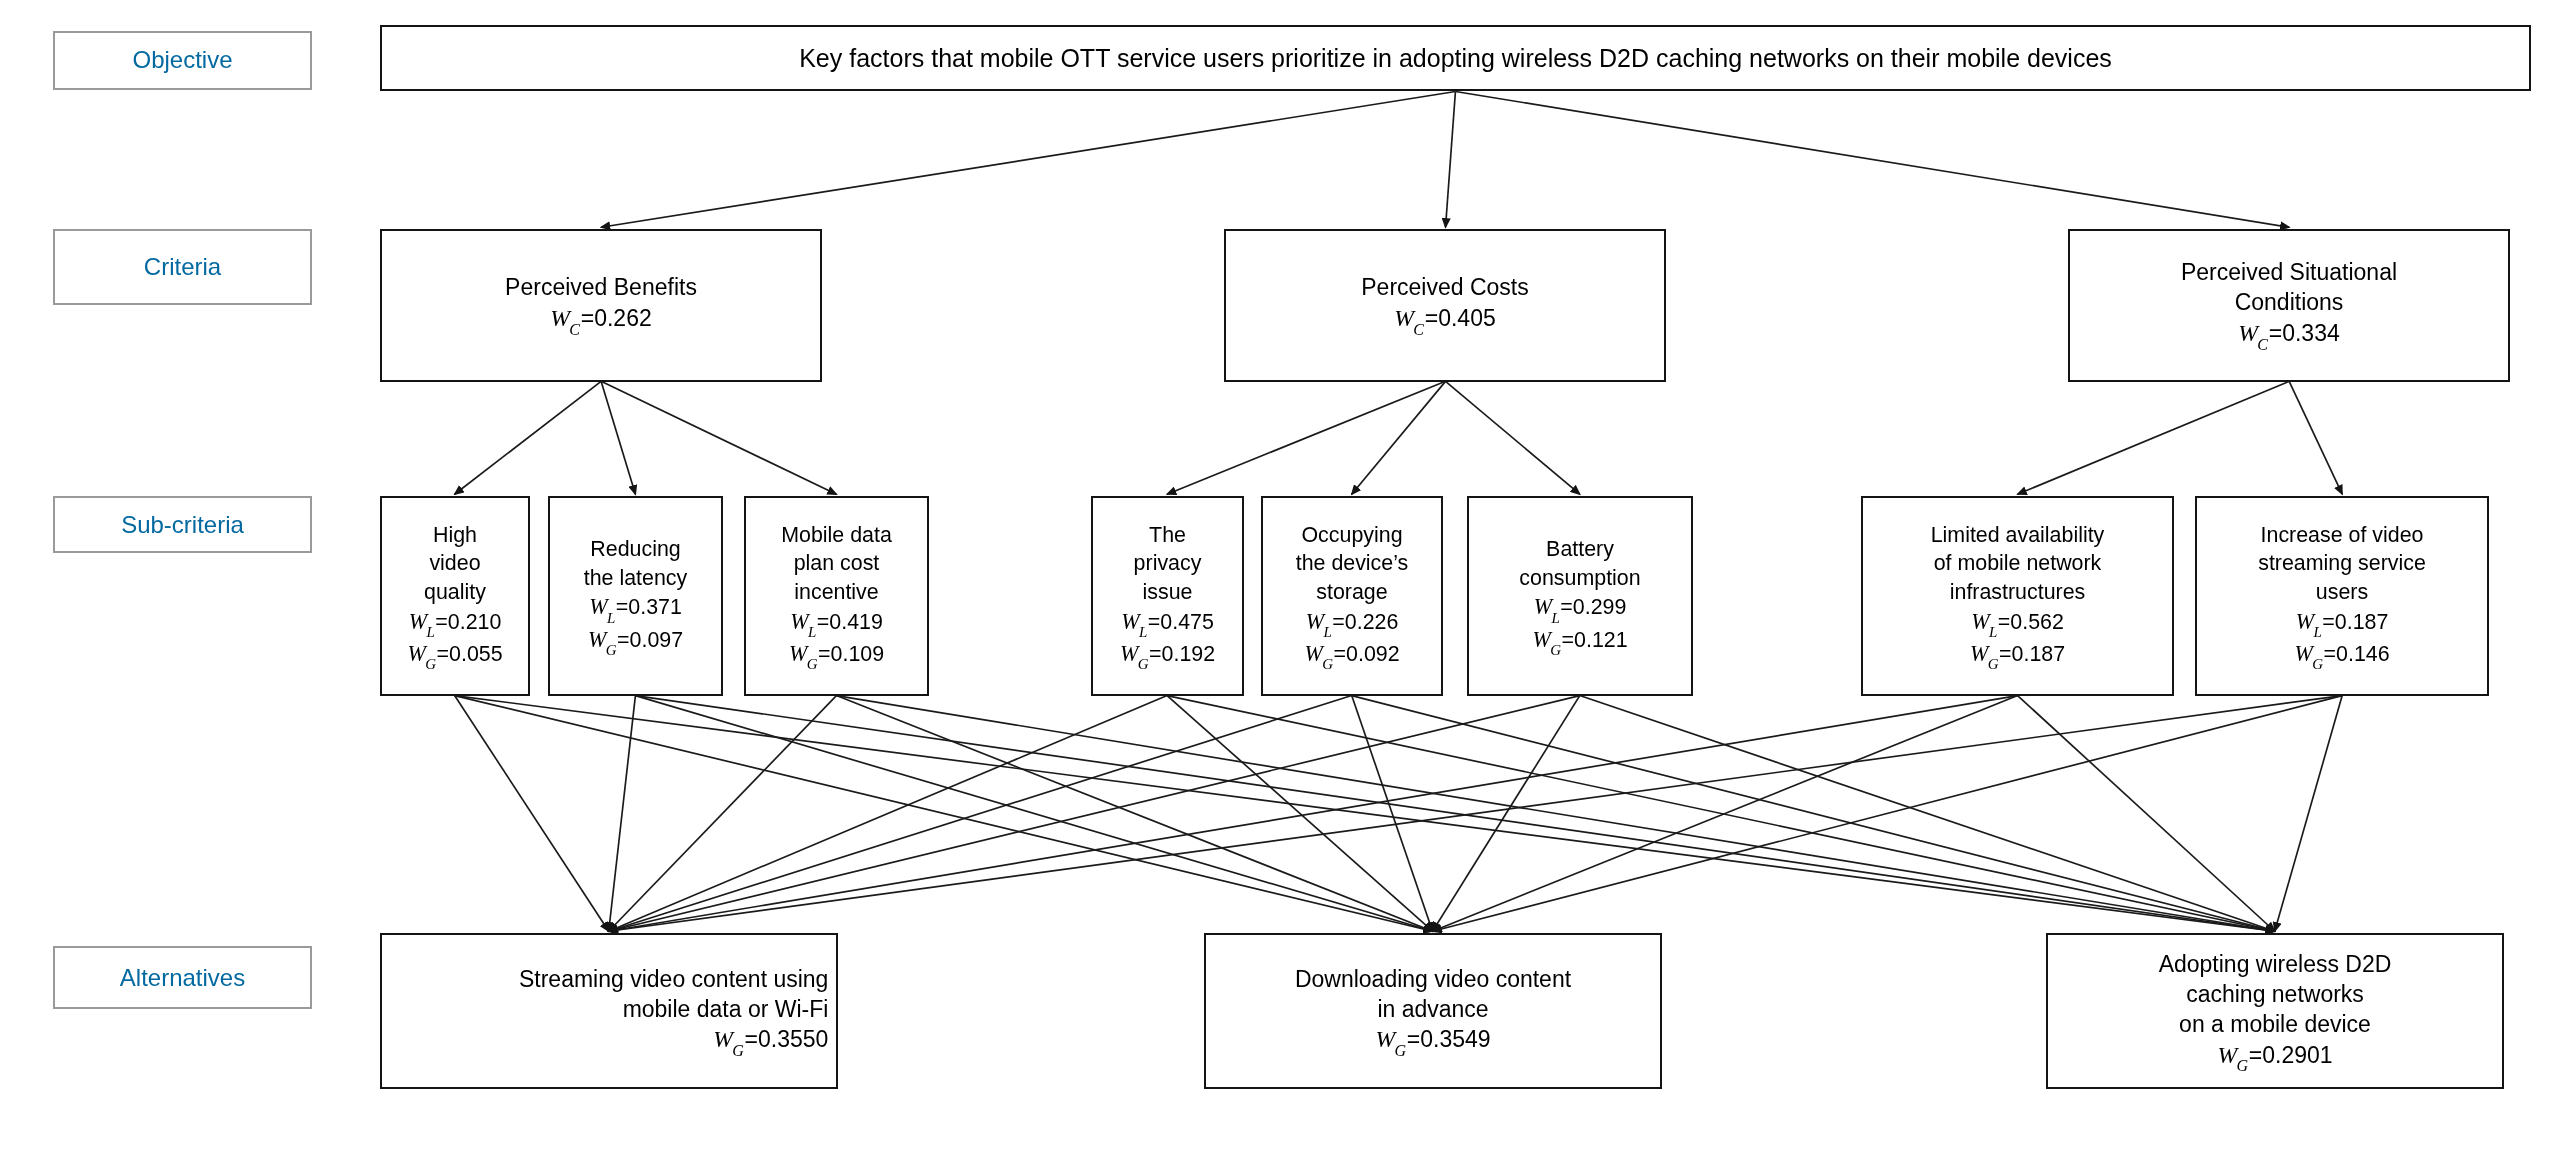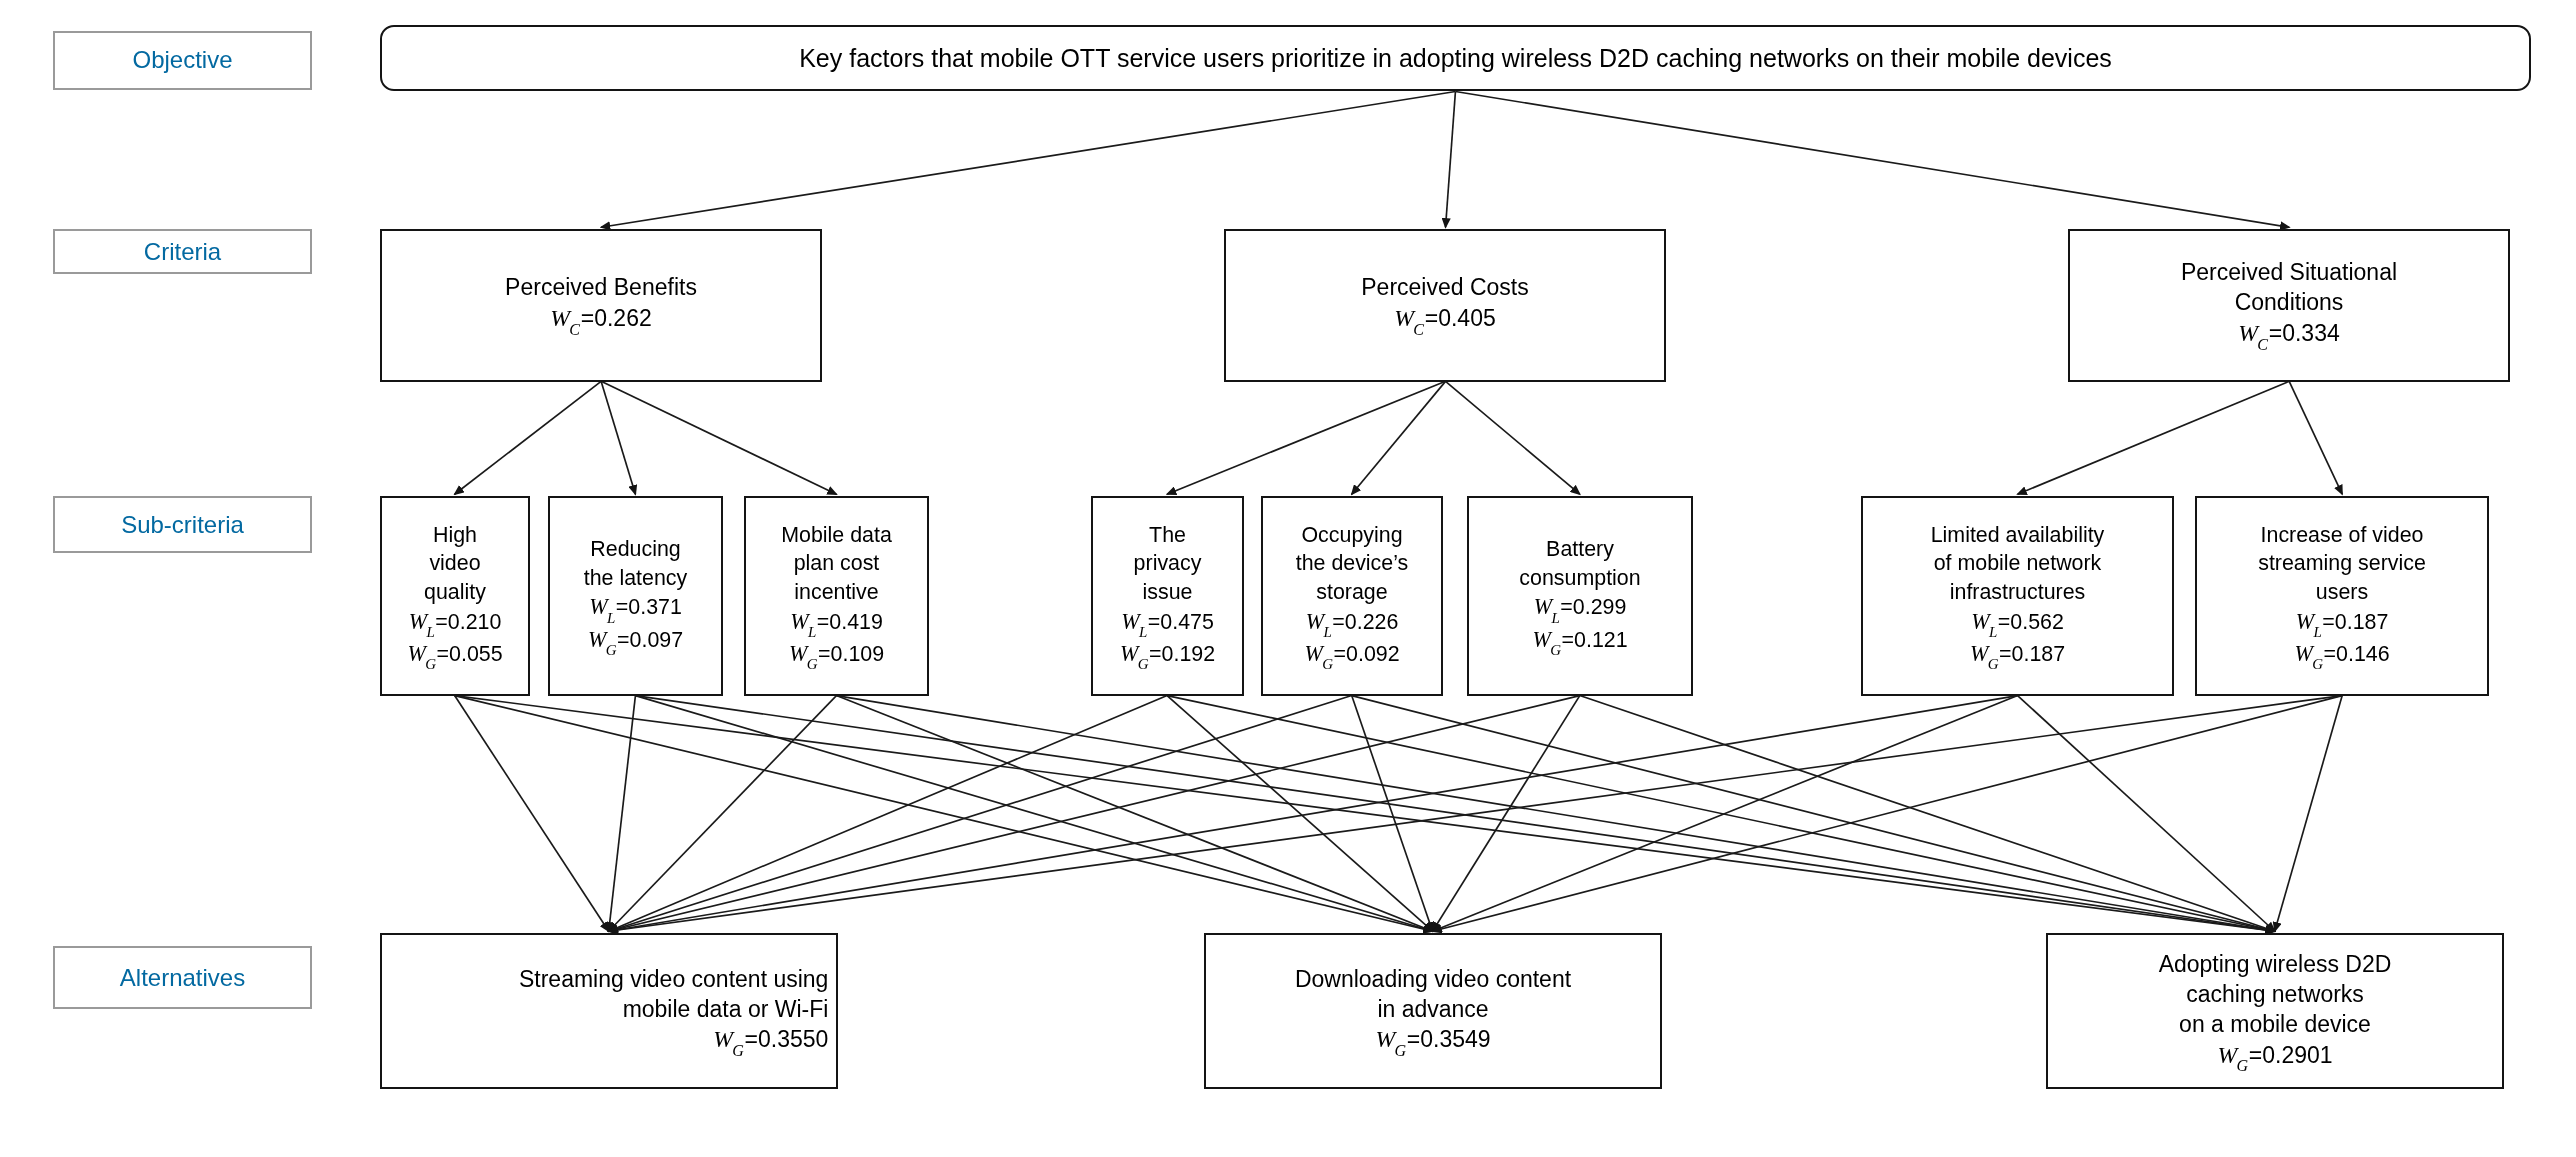--- a/index.html
+++ b/index.html
@@ -145,31 +145,31 @@
         <line x1="2645" y1="912" x2="2982" y2="1221" marker-end="url(#arrow)"></line>
         <line x1="3070.5" y1="912" x2="798" y2="1221" marker-end="url(#arrow)"></line>
         <line x1="3070.5" y1="912" x2="1878" y2="1221" marker-end="url(#arrow)"></line>
         <line x1="3070.5" y1="912" x2="2982" y2="1221" marker-end="url(#arrow)"></line>
       </g>
   </svg>
 
   <div class="rowlabel" style="left:53px;  top:30.5px;   width:259px; height:59px;">
     <span>Objective</span>
   </div>
-  <div class="rowlabel" style="left:53px;  top:229px;  width:259px; height:45px;">
+  <div class="rowlabel" style="left:53px;  top:229px;  width:259px; height:76px;">
     <span>Criteria</span>
   </div>
   <div class="rowlabel" style="left:53px;  top:496px;  width:259px; height:57px;">
     <span>Sub-criteria</span>
   </div>
   <div class="rowlabel" style="left:53px;  top:946px; width:259px; height:63px;">
     <span>Alternatives</span>
   </div>
 
-  <div class="node objective-box" style="left:380px; top:25px; width:2151px; height:66px;border-radius:14px;">
+  <div class="node objective-box" style="left:380px; top:25px; width:2151px; height:66px;">
     <span class="ln">Key factors that mobile OTT service users prioritize in adopting wireless D2D caching networks on their mobile devices</span>
   </div>
 
   <div class="node criteria-box" style="left:380px; top:229px; width:442px; height:153px;">
     <span class="ln">Perceived Benefits</span>
     <span class="wline"><span class="wvar">W</span><span class="wsub">C</span>=<span>0.262</span></span>
   </div>
 
   <div class="node criteria-box" style="left:1224px; top:229px; width:442px; height:153px;">
     <span class="ln">Perceived Costs</span>

